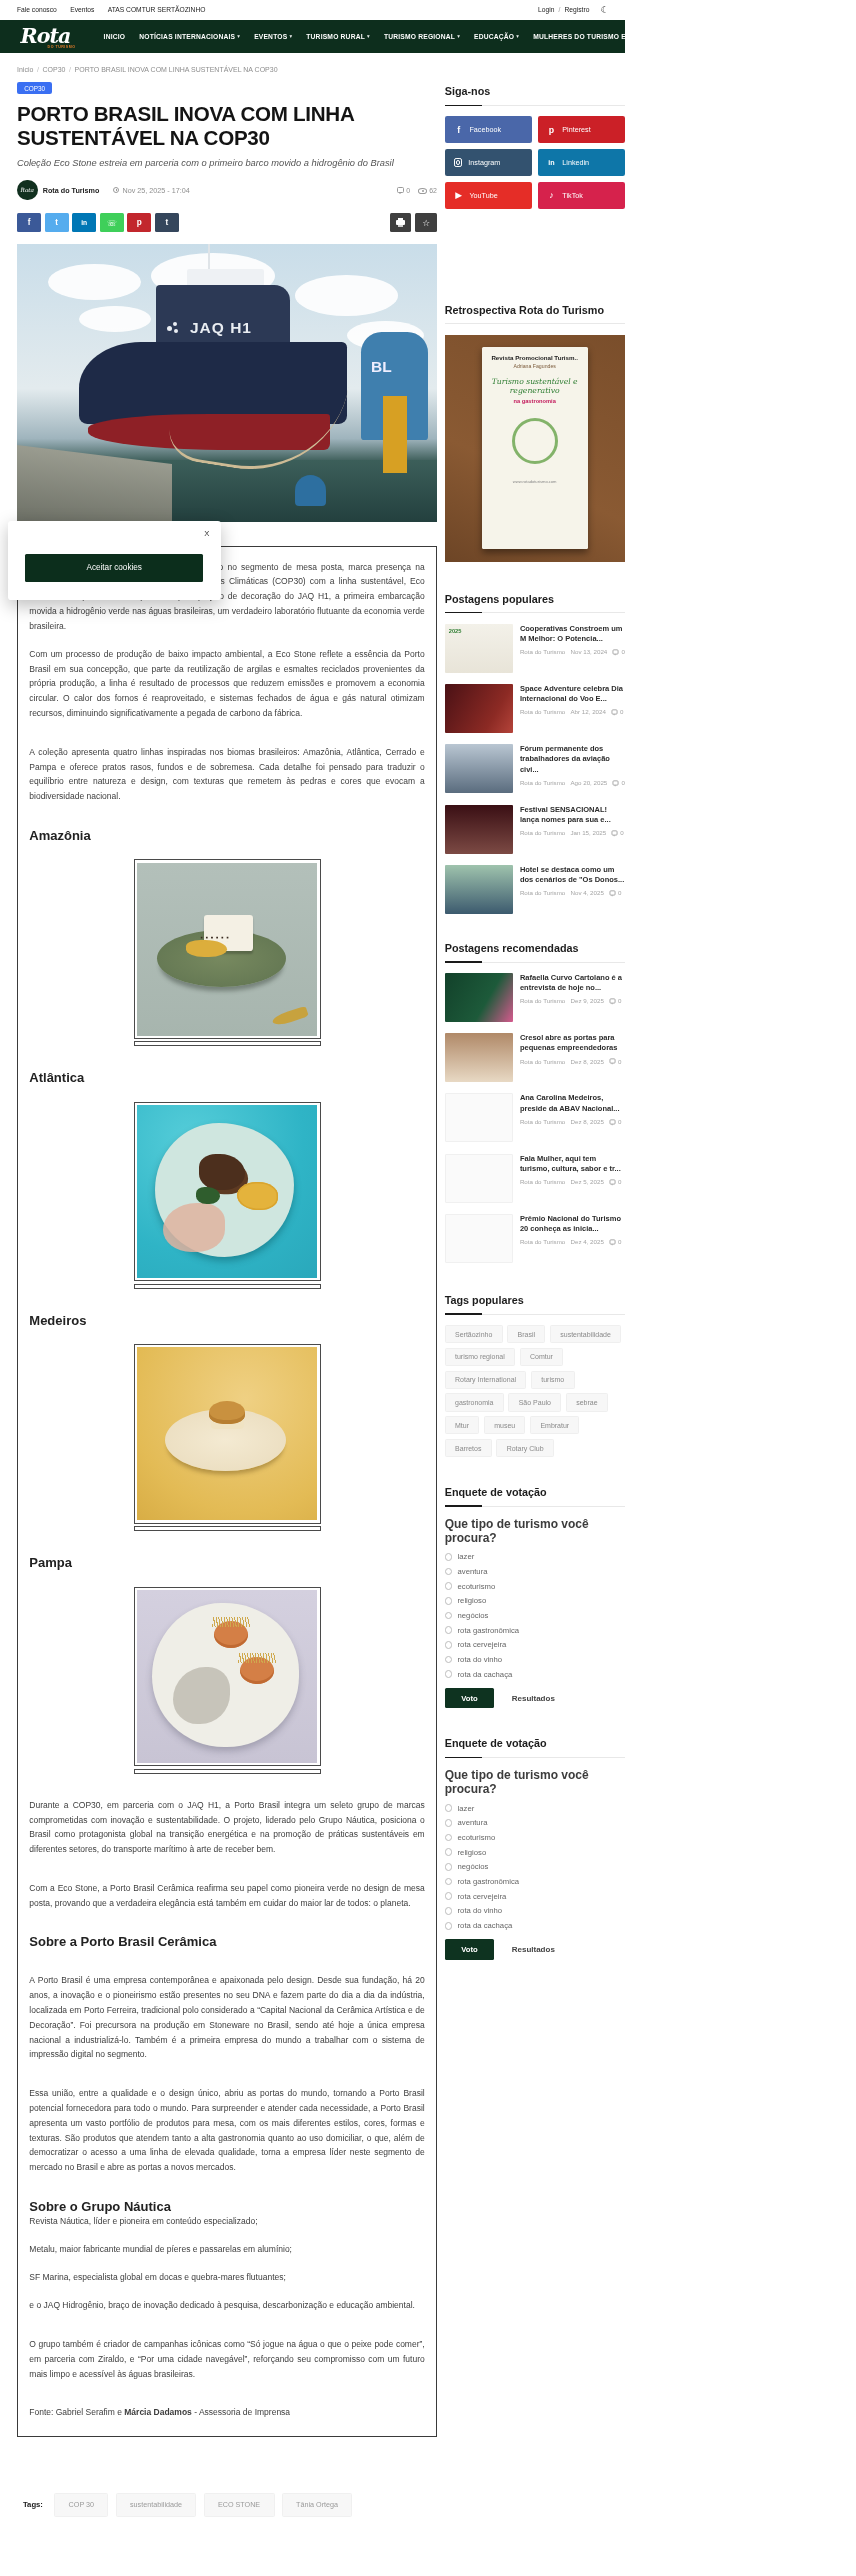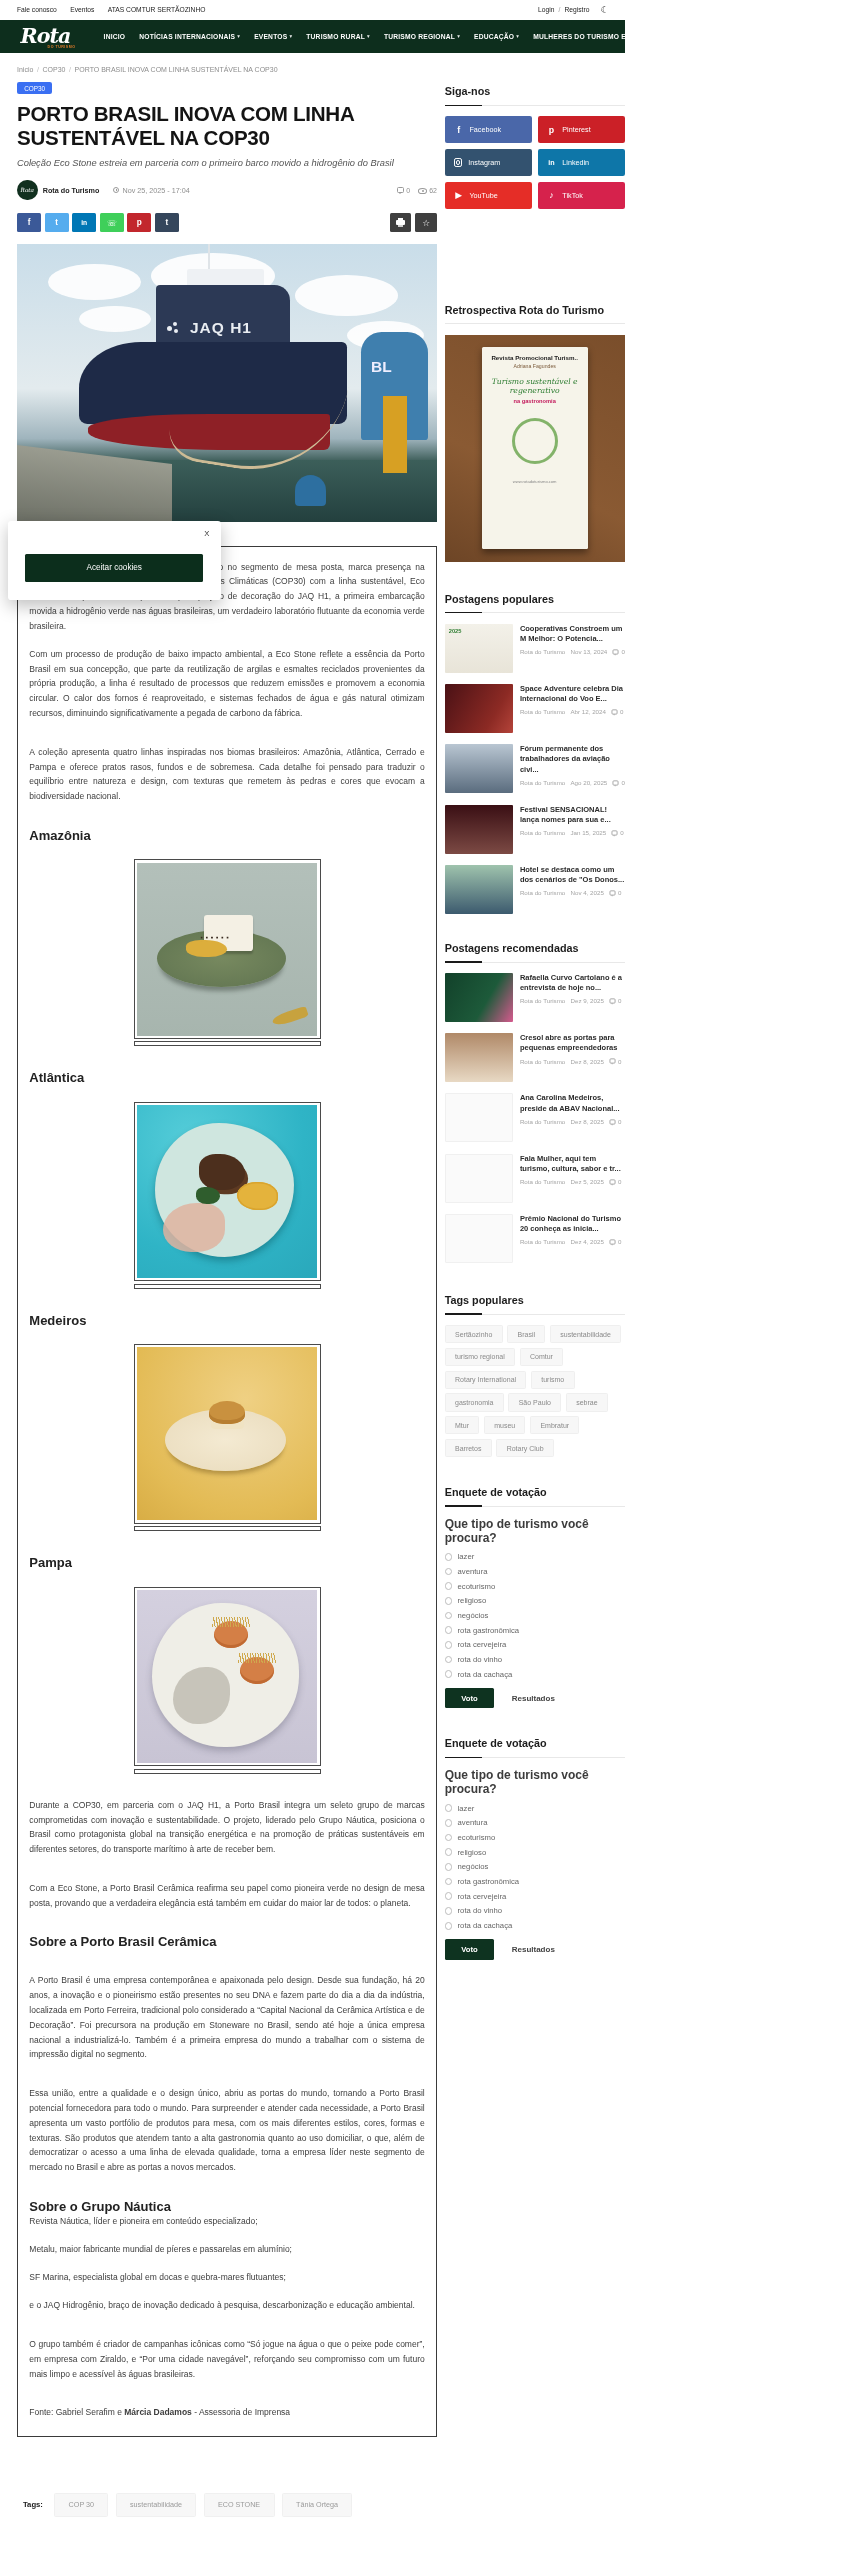--- a/index.html
+++ b/index.html
@@ -340,21 +340,21 @@
         <p class="p-gap">Durante a COP30, em parceria com o JAQ H1, a Porto Brasil integra um seleto grupo de marcas comprometidas com inovação e sustentabilidade. O projeto, liderado pelo Grupo Náutica, posiciona o Brasil como protagonista global na transição energética e na promoção de práticas sustentáveis em diferentes setores, do transporte marítimo à arte de receber bem.</p>
         <p class="p-gap">Com a Eco Stone, a Porto Brasil Cerâmica reafirma seu papel como pioneira verde no design de mesa posta, provando que a verdadeira elegância está também em cuidar do maior lar de todos: o planeta.</p>
         <div class="sec-head">Sobre a Porto Brasil Cerâmica</div>
         <p class="p-gap">A Porto Brasil é uma empresa contemporânea e apaixonada pelo design. Desde sua fundação, há 20 anos, a inovação e o pioneirismo estão presentes no seu DNA e fazem parte do dia a dia da indústria, localizada em Porto Ferreira, tradicional polo considerado a “Capital Nacional da Cerâmica Artística e de Decoração”. Foi precursora na produção em Stoneware no Brasil, sendo até hoje a única empresa nacional a industrializá-lo. Também é a primeira empresa do mundo a trabalhar com o sistema de impressão digital no segmento.</p>
         <p class="p-gap">Essa união, entre a qualidade e o design único, abriu as portas do mundo, tornando a Porto Brasil potencial fornecedora para todo o mundo. Para surpreender e atender cada necessidade, a Porto Brasil apresenta um vasto portfólio de produtos para mesa, com os mais diferentes estilos, cores, formas e texturas. São produtos que atendem tanto a alta gastronomia quanto ao uso domiciliar, o que, além de democratizar o acesso a uma linha de elevada qualidade, torna a empresa líder neste segmento de mercado no Brasil e abre as portas a novos mercados.</p>
         <div class="sec-head">Sobre o Grupo Náutica</div>
         <p>Revista Náutica, líder e pioneira em conteúdo especializado;</p>
         <p>Metalu, maior fabricante mundial de píeres e passarelas em alumínio;</p>
         <p>SF Marina, especialista global em docas e quebra-mares flutuantes;</p>
         <p>e o JAQ Hidrogênio, braço de inovação dedicado à pesquisa, descarbonização e educação ambiental.</p>
-        <p class="p-gap">O grupo também é criador de campanhas icônicas como “Só jogue na água o que o peixe pode comer”, em empresa com Ziraldo, e “Por uma cidade navegável”, reforçando seu compromisso com um futuro mais limpo e acessível às águas brasileiras.</p>
+        <p class="p-gap">O grupo também é criador de campanhas icônicas como “Só jogue na água o que o peixe pode comer”, em parceria com Ziraldo, e “Por uma cidade navegável”, reforçando seu compromisso com um futuro mais limpo e acessível às águas brasileiras.</p>
         <p class="p-gap"><span>Fonte: Gabriel Serafim e </span><b>Márcia Dadamos</b><span> - Assessoria de Imprensa</span></p>
       </div>
     </div>
 
     <div class="side-col">
       <div class="sec-h">Siga-nos</div>
       <div class="soc-grid">
         <div class="soc so-fb">
             <span class="gly">f</span>
             <span>Facebook</span>

